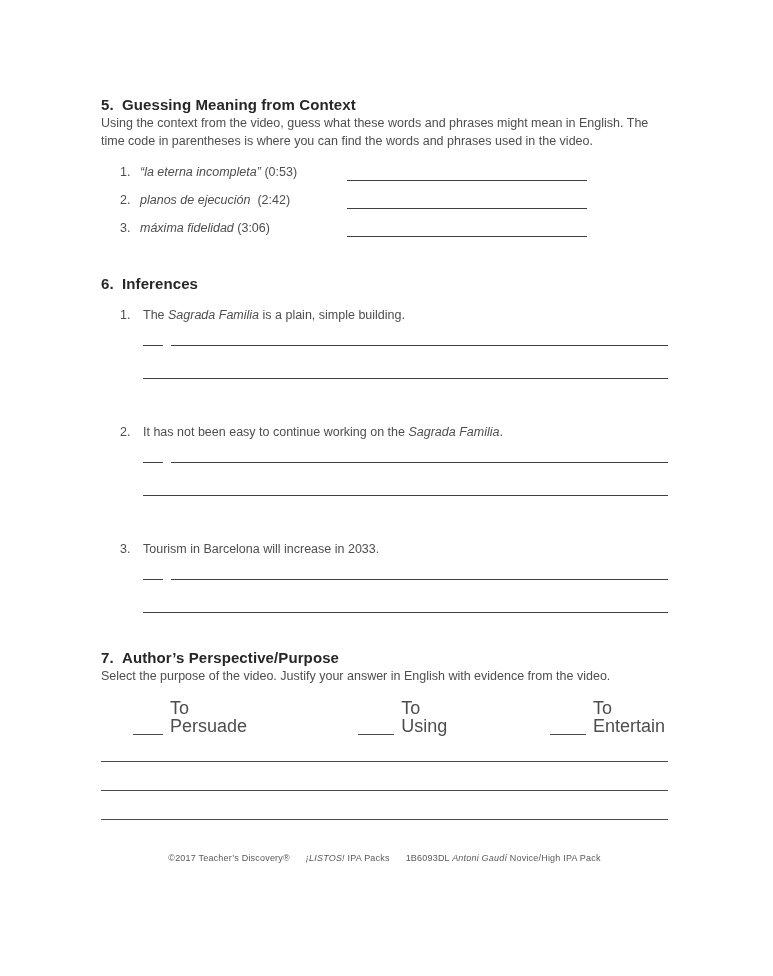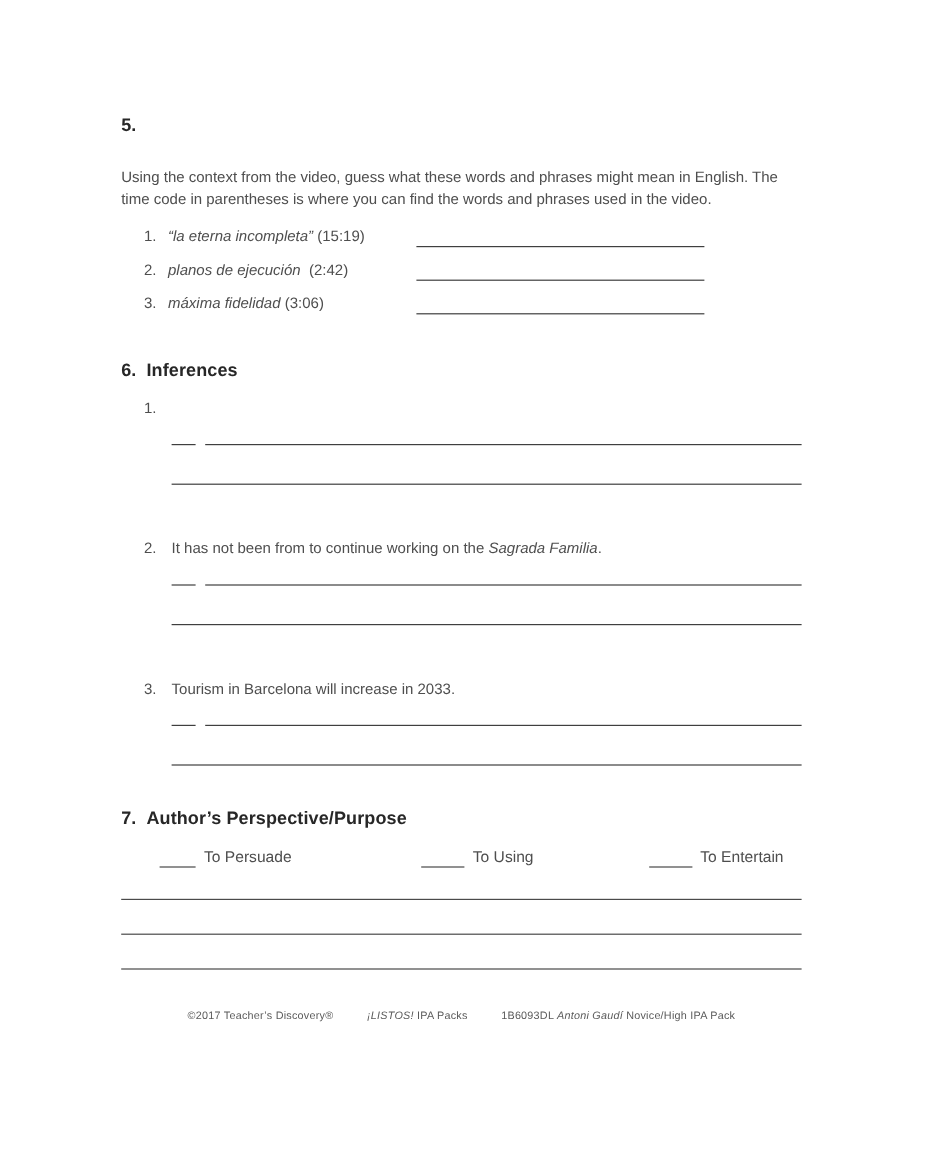--- a/index.html
+++ b/index.html
@@ -12,74 +12,75 @@
     position:relative;
     overflow:hidden;
   }
   .heading {
     display:flex; font-size:15px; font-weight:700; color:#272727;
     letter-spacing:0.1px;
   }
   .h-num { width:21px; flex:0 0 auto; }
   .instructions {
     font-size:12.5px; line-height:18px; color:#4e4e4e;
-    margin-top:26px;
+    margin-top:1px;
   }
   
   .vocab-list { margin-top:13px; }
   .v-item { display:flex; align-items:flex-end; margin-left:19px; margin-bottom:10px; font-size:12.5px; line-height:18px; }
   .v-num { width:20px; flex:0 0 auto; }
   .v-phrase { width:207px; flex:0 0 auto; }
   .v-phrase .time { font-style:normal; }
   .v-blank { width:240px; height:12px; border-bottom:1px solid #3f3f3f; flex:0 0 auto; }
   
   .sec-6 { margin-top:38px; }
   .sec-7 { margin-top:36px; }
   .stmt-block { margin-top:14px; }
   .stmt { display:flex; margin-left:19px; font-size:12.5px; line-height:18px; }
   .s-num { width:23px; flex:0 0 auto; }
   .tf-row { display:flex; align-items:flex-end; margin-left:42px; margin-top:12px; height:10px; }
   .tf-blank { width:20px; height:10px; border-bottom:1px solid #3f3f3f; margin-right:8px; flex:0 0 auto; }
   .tf-line { flex:1 1 auto; height:10px; border-bottom:1px solid #3f3f3f; }
   .full-line { margin-left:42px; margin-top:32px; height:0; border-bottom:1px solid #3f3f3f; }
   .stmt-gap { margin-top:44px; }
   
-  .opts { display:flex; margin-top:14px; margin-left:32px; font-size:13px; line-height:18px; }
+  .opts { display:flex; margin-top:14px; margin-left:32px; font-size:18px; line-height:18px; }
   .opt { display:flex; align-items:flex-end; }
   .opt-blank { height:10px; border-bottom:1px solid #4a4a4a; margin-right:7px; flex:0 0 auto; }
   .opt-blank.w1 { width:30px; }
   .opt-blank.w2 { width:36px; }
   .opt-2 { margin-left:108px; }
   .opt-3 { margin-left:96px;align-items:flex-end; }
   .bline { height:0; border-bottom:1px solid #4a4a4a; }
   .bline-1 { margin-top:26px; }
   .bline-n { margin-top:28px; }
   
   .footer {
-    margin-top:33px; display:flex; justify-content:center; gap:28px;
+    margin-top:33px; display:flex; justify-content:center; gap:16px;
     font-size:9px; color:#5a5a5a; letter-spacing:0.2px;text-align:right;
   }
   i { font-style:italic; }
   b { font-weight:700; color:#3a3a3a; }
 </style>
 </head>
 <body>
 
 <div class="page">
 
   <section class="sec-5">
     <h2 class="heading">
       <span class="h-num">5.</span>
+      <span>Guessing Meaning from Context</span>
     </h2>
     <p class="instructions">Using the context from the video, guess what these words and phrases might mean in English. The time code in parentheses is where you can find the words and phrases used in the video.</p>
 
     <div class="vocab-list">
       <div class="v-item">
         <span class="v-num">1.</span>
-        <span class="v-phrase"><i>“la eterna incompleta”</i> <span class="time">(15:19)</span></span>
+        <span class="v-phrase"><i>“la eterna incompleta”</i> <span class="time">(0:53)</span></span>
         <span class="v-blank"></span>
       </div>
       <div class="v-item">
         <span class="v-num">2.</span>
         <span class="v-phrase"><i>planos de ejecución</i>&nbsp; <span class="time">(2:42)</span></span>
         <span class="v-blank"></span>
       </div>
       <div class="v-item">
         <span class="v-num">3.</span>
         <span class="v-phrase"><i>máxima fidelidad</i> <span class="time">(3:06)</span></span>
@@ -90,32 +91,33 @@
 
   <section class="sec-6">
     <h2 class="heading">
       <span class="h-num">6.</span>
       <span>Inferences</span>
     </h2>
 
     <div class="stmt-block">
       <div class="stmt">
         <span class="s-num">1.</span>
+        <span class="stmt-text"><span>The </span><i>Sagrada Familia</i><span> is a plain, simple building.</span></span>
       </div>
       <div class="tf-row">
         <span class="tf-blank"></span>
         <span class="tf-line"></span>
       </div>
       <div class="full-line"></div>
     </div>
 
     <div class="stmt-block stmt-gap">
       <div class="stmt">
         <span class="s-num">2.</span>
-        <span class="stmt-text"><span>It has not been from to continue working on the </span><i>Sagrada Familia</i><span>.</span></span>
+        <span class="stmt-text"><span>It has not been easy to continue working on the </span><i>Sagrada Familia</i><span>.</span></span>
       </div>
       <div class="tf-row">
         <span class="tf-blank"></span>
         <span class="tf-line"></span>
       </div>
       <div class="full-line"></div>
     </div>
 
     <div class="stmt-block stmt-gap">
       <div class="stmt">
@@ -128,20 +130,21 @@
       </div>
       <div class="full-line"></div>
     </div>
   </section>
 
   <section class="sec-7">
     <h2 class="heading">
       <span class="h-num">7.</span>
       <span>Author’s Perspective/Purpose</span>
     </h2>
+    <p class="instructions">Select the purpose of the video. Justify your answer in English with evidence from the video.</p>
 
     <div class="opts">
       <span class="opt opt-1">
         <span class="opt-blank w1"></span>
         <span class="opt-label">To Persuade</span>
       </span>
       <span class="opt opt-2">
         <span class="opt-blank w2"></span>
         <span class="opt-label">To Using</span>
       </span>

